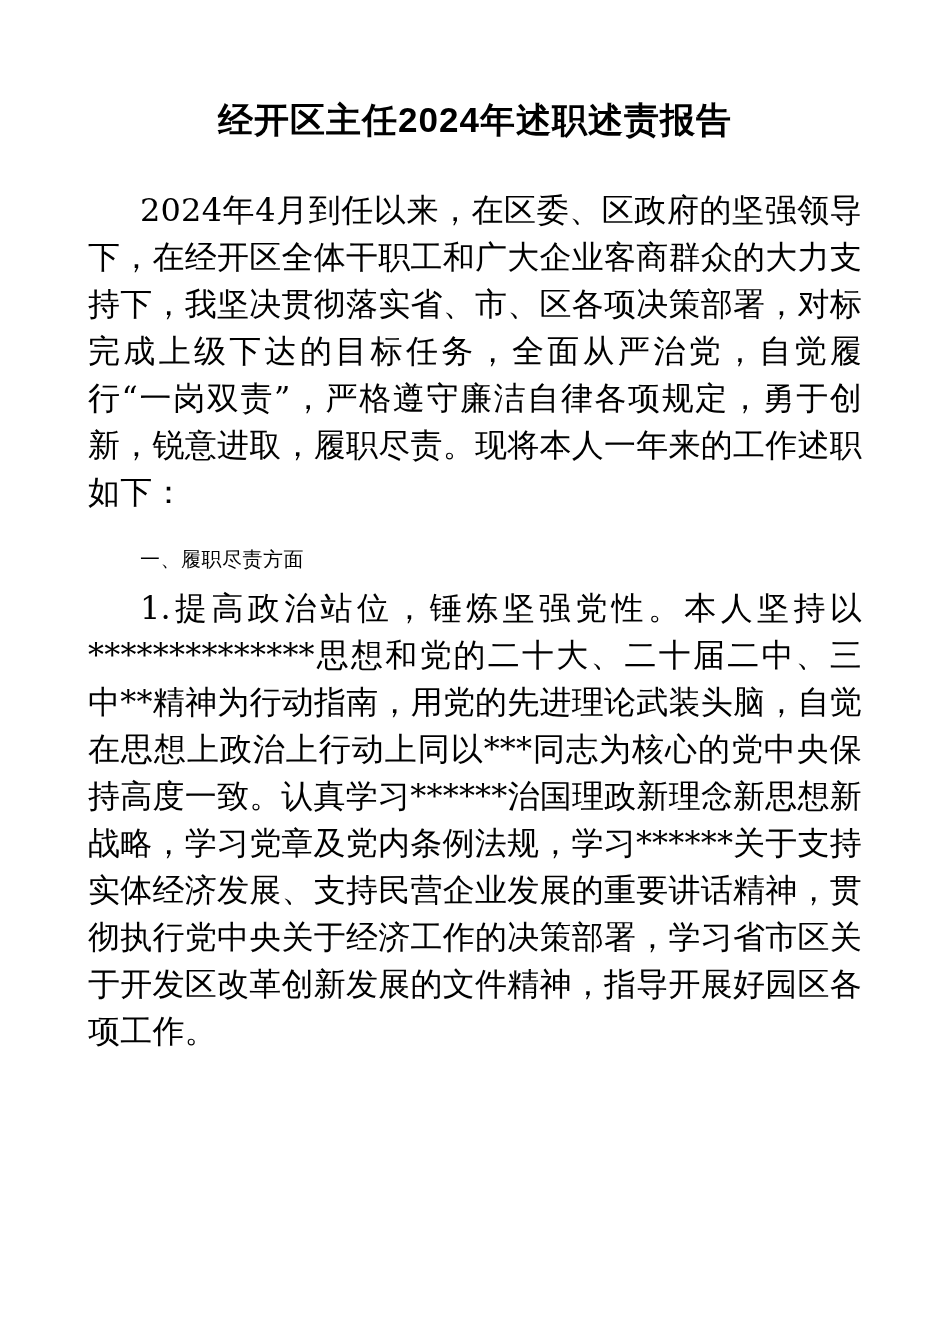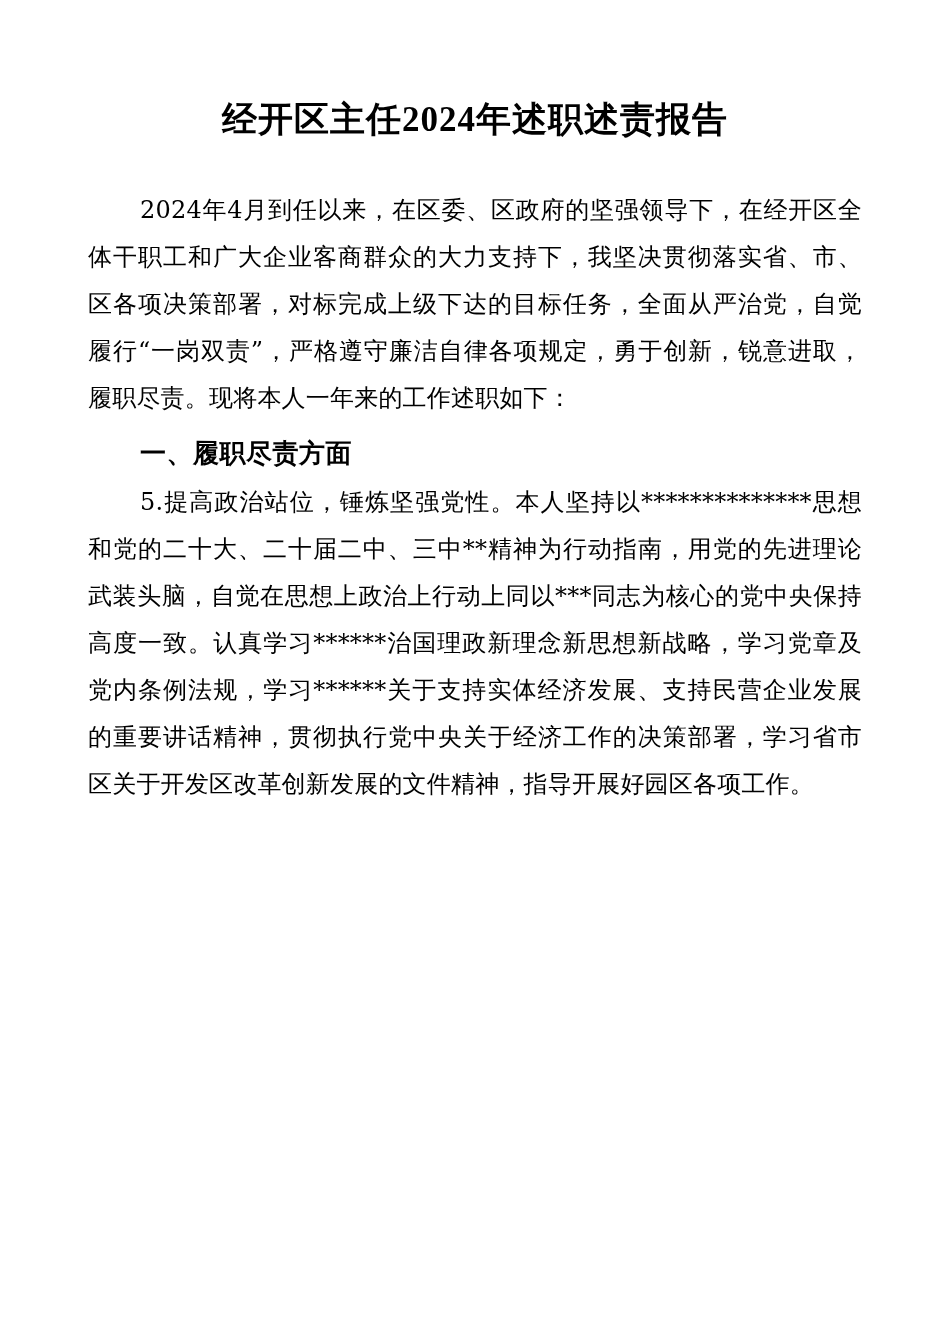--- a/index.html
+++ b/index.html
@@ -15,60 +15,60 @@
     overflow: hidden;
   }
   .page {
     box-sizing: border-box;
     width: 950px;
     height: 1344px;
     padding: 96px 88px 40px 88px;
     background: #ffffff;
   }
   .doc-title {
-    font-family: Liberation Serif, serif;
+    font-family: Liberation Sans, sans-serif;
     font-weight: bold;
     font-size: 35px;
     line-height: 1.35;
     text-align: center;
     letter-spacing: 1px;
     margin: 0 0 44px 0;
   }
   .para {
-    font-size: 24px;
+    font-size: 32px;
     line-height: 47px;
     text-align: justify;
     text-justify: inter-ideograph;
     margin: 0 0 2px 0;
     letter-spacing: 0.2px;
   }
   .para.indent {
     text-indent: 52px;
   }
   .heading {
-    font-size: 26px;
+    font-size: 20px;
     line-height: 47px;
-    font-weight: bold;
+    font-weight: normal;
     text-indent: 52px;
-    margin: 0 0 2px 0;
+    margin: 12px 0 2px 0;
     letter-spacing: 0.5px;
   }
   .spacer-sm {
     height: 6px;
   }
 </style>
 </head>
 <body>
 
 <div class="page">
   <h1 class="doc-title">经开区主任2024年述职述责报告</h1>
 
   <p class="para indent">2024年4月到任以来，在区委、区政府的坚强领导下，在经开区全体干职工和广大企业客商群众的大力支持下，我坚决贯彻落实省、市、区各项决策部署，对标完成上级下达的目标任务，全面从严治党，自觉履行“一岗双责”，严格遵守廉洁自律各项规定，勇于创新，锐意进取，履职尽责。现将本人一年来的工作述职如下：</p>
 
   <div class="spacer-sm"></div>
 
   <p class="heading">一、履职尽责方面</p>
 
-  <p class="para indent">5.提高政治站位，锤炼坚强党性。本人坚持以**************思想和党的二十大、二十届二中、三中**精神为行动指南，用党的先进理论武装头脑，自觉在思想上政治上行动上同以***同志为核心的党中央保持高度一致。认真学习******治国理政新理念新思想新战略，学习党章及党内条例法规，学习******关于支持实体经济发展、支持民营企业发展的重要讲话精神，贯彻执行党中央关于经济工作的决策部署，学习省市区关于开发区改革创新发展的文件精神，指导开展好园区各项工作。</p>
+  <p class="para indent">1.提高政治站位，锤炼坚强党性。本人坚持以**************思想和党的二十大、二十届二中、三中**精神为行动指南，用党的先进理论武装头脑，自觉在思想上政治上行动上同以***同志为核心的党中央保持高度一致。认真学习******治国理政新理念新思想新战略，学习党章及党内条例法规，学习******关于支持实体经济发展、支持民营企业发展的重要讲话精神，贯彻执行党中央关于经济工作的决策部署，学习省市区关于开发区改革创新发展的文件精神，指导开展好园区各项工作。</p>
 
   <div class="spacer-sm"></div>
 
 </div>
 
 </body></html>

